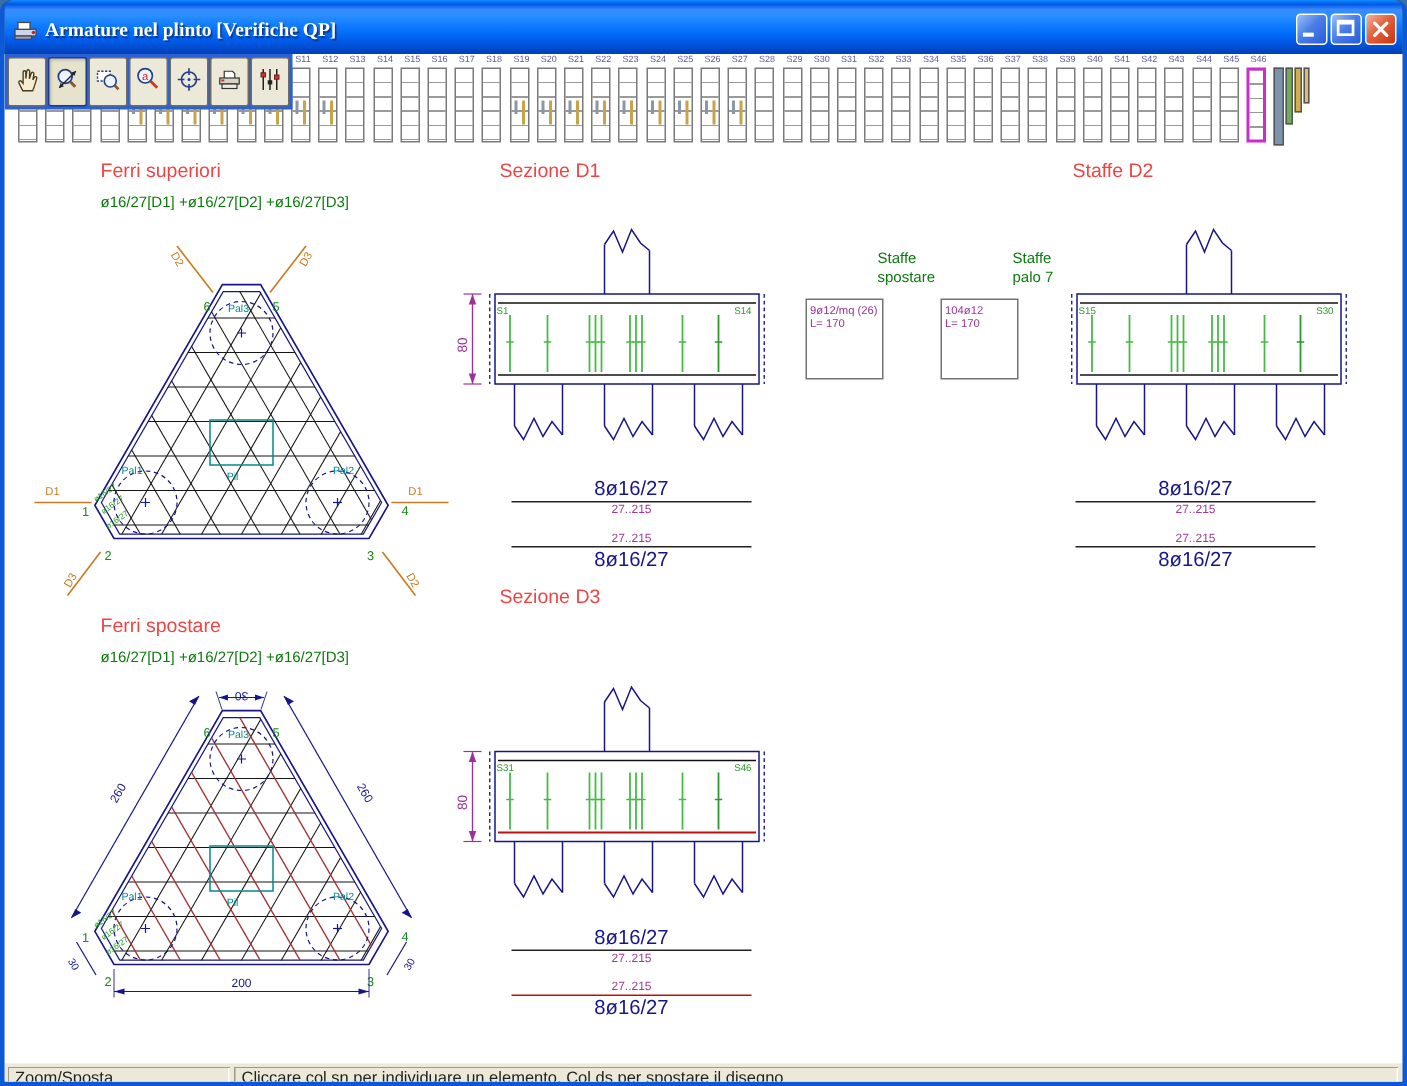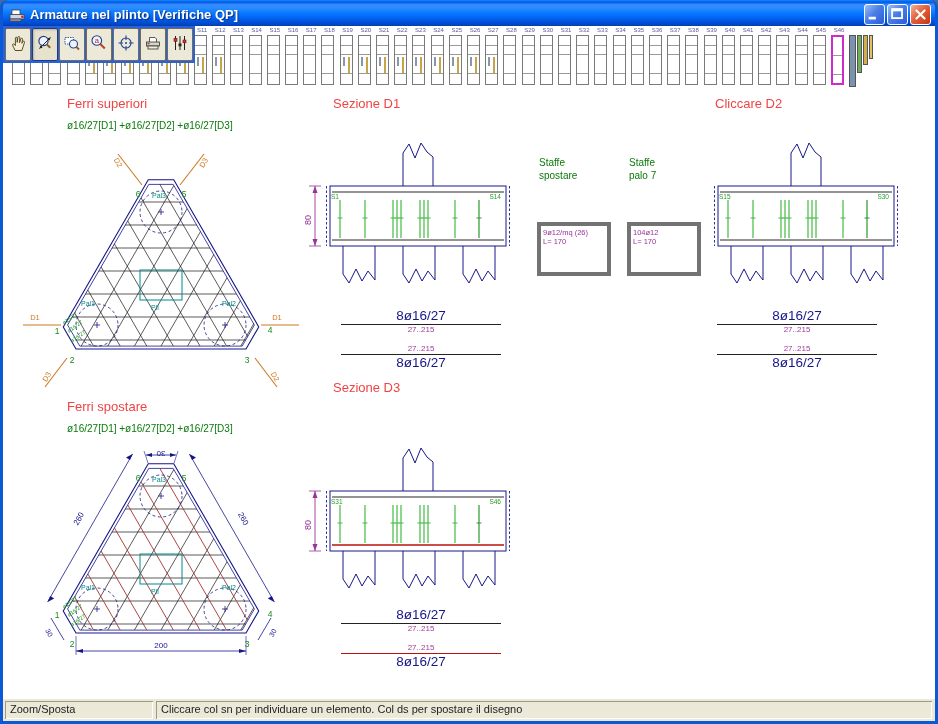--- a/index.html
+++ b/index.html
@@ -1,19 +1,19 @@
 <!DOCTYPE html>
 <html><head>
 <meta charset="utf-8">
 <style>
   * { margin:0; padding:0; box-sizing:border-box; }
   html,body { width:938px; height:724px; background:#3a6ea5; font-family:"Liberation Sans",sans-serif; }
   .window { position:relative; width:938px; height:724px; border-left:3px solid #0c59d8; border-right:3px solid #0c59d8; border-bottom:3px solid #0c59d8; border-radius:8px 8px 0 0; overflow:hidden; }
-  .titlebar { position:relative; height:26px; border-radius:6px 6px 0 0; padding:3px 4px 0 6px; display:flex; align-items:center;
-    background:linear-gradient(to bottom,#0f8bff 0%,#0058e6 8%,#3a8aff 18%,#288eff 30%,#127dff 45%,#036ffc 60%,#015bea 75%,#0148c8 92%,#013fb3 100%); }
+  .titlebar { position:relative; height:36px; border-radius:6px 6px 0 0; padding:3px 4px 0 6px; display:flex; align-items:center;
+    background:linear-gradient(to bottom,#0f8bff 0%,#0058e6 8%,#3a8aff 18%,#288eff 30%,#127dff 45%,#036ffc 60%,#015bea 75%,#0148c8 92%,#013fb3 100%);font-family:Liberation Serif, serif; }
   .titlebar .title { color:#fff; font-weight:bold; font-size:13px; margin-left:5px; text-shadow:1px 1px 1px #10307a; flex:1; white-space:nowrap; overflow:hidden; }
   .appicon { width:16px; height:16px; display:inline-block; }
   .controls { display:flex; gap:2px; }
   .ctl { width:21px; height:21px; border:1px solid #fff; border-radius:3px; padding:0; cursor:pointer; display:flex; align-items:center; justify-content:center; }
   .ctl.minmax { background:linear-gradient(135deg,#9cc0f8 0%,#4a7fe8 45%,#2a5bd7 100%); }
   .ctl.close { background:linear-gradient(135deg,#f4b09a 0%,#e3613c 45%,#c43511 100%); }
   .client { position:relative; height:695px; background:#fff; }
   .canvas { position:absolute; left:0; top:0; right:0; bottom:22px; background:#fff; overflow:hidden; }
   
   .toolbar { position:absolute; left:0; top:0; background:#2b61d5; padding:2px; display:flex; gap:1px; z-index:30; }
@@ -27,22 +27,22 @@
   .col { position:absolute; top:9px; left:1px; width:13px; height:50px; background:#fff; border:1px solid #7a7a7a;
     background-image:repeating-linear-gradient(to bottom,transparent 0,transparent 8.6px,#9a9a9a 8.6px,#9a9a9a 9.5px); }
   .col.sel { border:2px solid #cc2ccc; }
   .mk1 { position:absolute; left:2px; top:21px; width:2px; height:9px; background:#8a97a8; }
   .mk2 { position:absolute; left:7px; top:21px; width:2px; height:16px; background:#c8a34a; }
   .legendbars { position:absolute; top:9px; display:flex; align-items:flex-start; gap:1px; z-index:11; }
   .lb { border:1px solid #555; }
   
   .dtitle { position:absolute; font-size:13px; color:#ef4444; white-space:nowrap; }
   .dsub { position:absolute; font-size:10px; color:#0a7a0a; white-space:nowrap; }
-  .staffe-label { position:absolute; font-size:10px; color:#0a7a0a; line-height:13px; white-space:nowrap; }
-  .staffe-box { position:absolute; width:74px; height:54px; border:4px solid #737373; background:#fff; padding:2px 1px 0 2px;margin-top:33px; }
+  .staffe-label { position:absolute; font-size:10px; color:#0a7a0a; line-height:13px; white-space:nowrap;margin-left:46px; }
+  .staffe-box { position:absolute; width:52px; height:54px; border:1px solid #737373; background:#fff; padding:2px 1px 0 2px; }
   .staffe-box .spec { font-size:7.5px; color:#993399; line-height:9px; white-space:nowrap; }
   .dimblock { position:absolute; text-align:center; }
   .dnote { font-size:13.5px; color:#16168a; line-height:16px; }
   .drange { font-size:8px; color:#a03a9a; line-height:10px; }
   .dline { border-top:1px solid #222; }
   .dline.red { border-top:1.4px solid #bb1111; }
   .gap8 { height:9px; }
   svg.drawing { position:absolute; overflow:visible; }
   
   .statusbar { position:absolute; left:0; right:0; bottom:0; height:22px; background:#ece9d8; display:flex; gap:3px; padding:2px 3px 2px 2px; }
@@ -546,21 +546,21 @@
       </div>
       <div class="staffe-label" style="left:626px;top:130px">
         <div>Staffe</div>
         <div>palo 7</div>
       </div>
       <div class="staffe-box" style="left:624px;top:163px">
         <div class="spec">104ø12</div>
         <div class="spec">L= 170</div>
       </div>
 
-      <div class="dtitle" style="left:712px;top:70px">Cliccare D2</div>
+      <div class="dtitle" style="left:712px;top:70px">Staffe D2</div>
       <svg class="drawing" id="secD2" style="left:688px;top:112px" width="230" height="160" viewBox="0 0 230 160">
           <line x1="100" y1="48" x2="100" y2="15" stroke="#16168a" stroke-width="1"></line>
           <line x1="130" y1="48" x2="130" y2="19" stroke="#16168a" stroke-width="1"></line>
           <polyline points="100,15 106,6 112,20 118,5 124,14 130,19" fill="none" stroke="#16168a" stroke-width="1"></polyline>
           <rect x="27" y="48" width="176" height="60" fill="none" stroke="#16168a" stroke-width="1"></rect>
           <line x1="23.5" y1="48" x2="23.5" y2="108" stroke="#16168a" stroke-width="0.9" stroke-dasharray="2.5,2"></line>
           <line x1="206.5" y1="48" x2="206.5" y2="108" stroke="#16168a" stroke-width="0.9" stroke-dasharray="2.5,2"></line>
           <line x1="29" y1="54" x2="201" y2="54" stroke="#111" stroke-width="0.9"></line>
           <line x1="29" y1="102" x2="201" y2="102" stroke="#111" stroke-width="0.9"></line>
           <line x1="40" y1="108" x2="40" y2="136" stroke="#16168a" stroke-width="1"></line>

